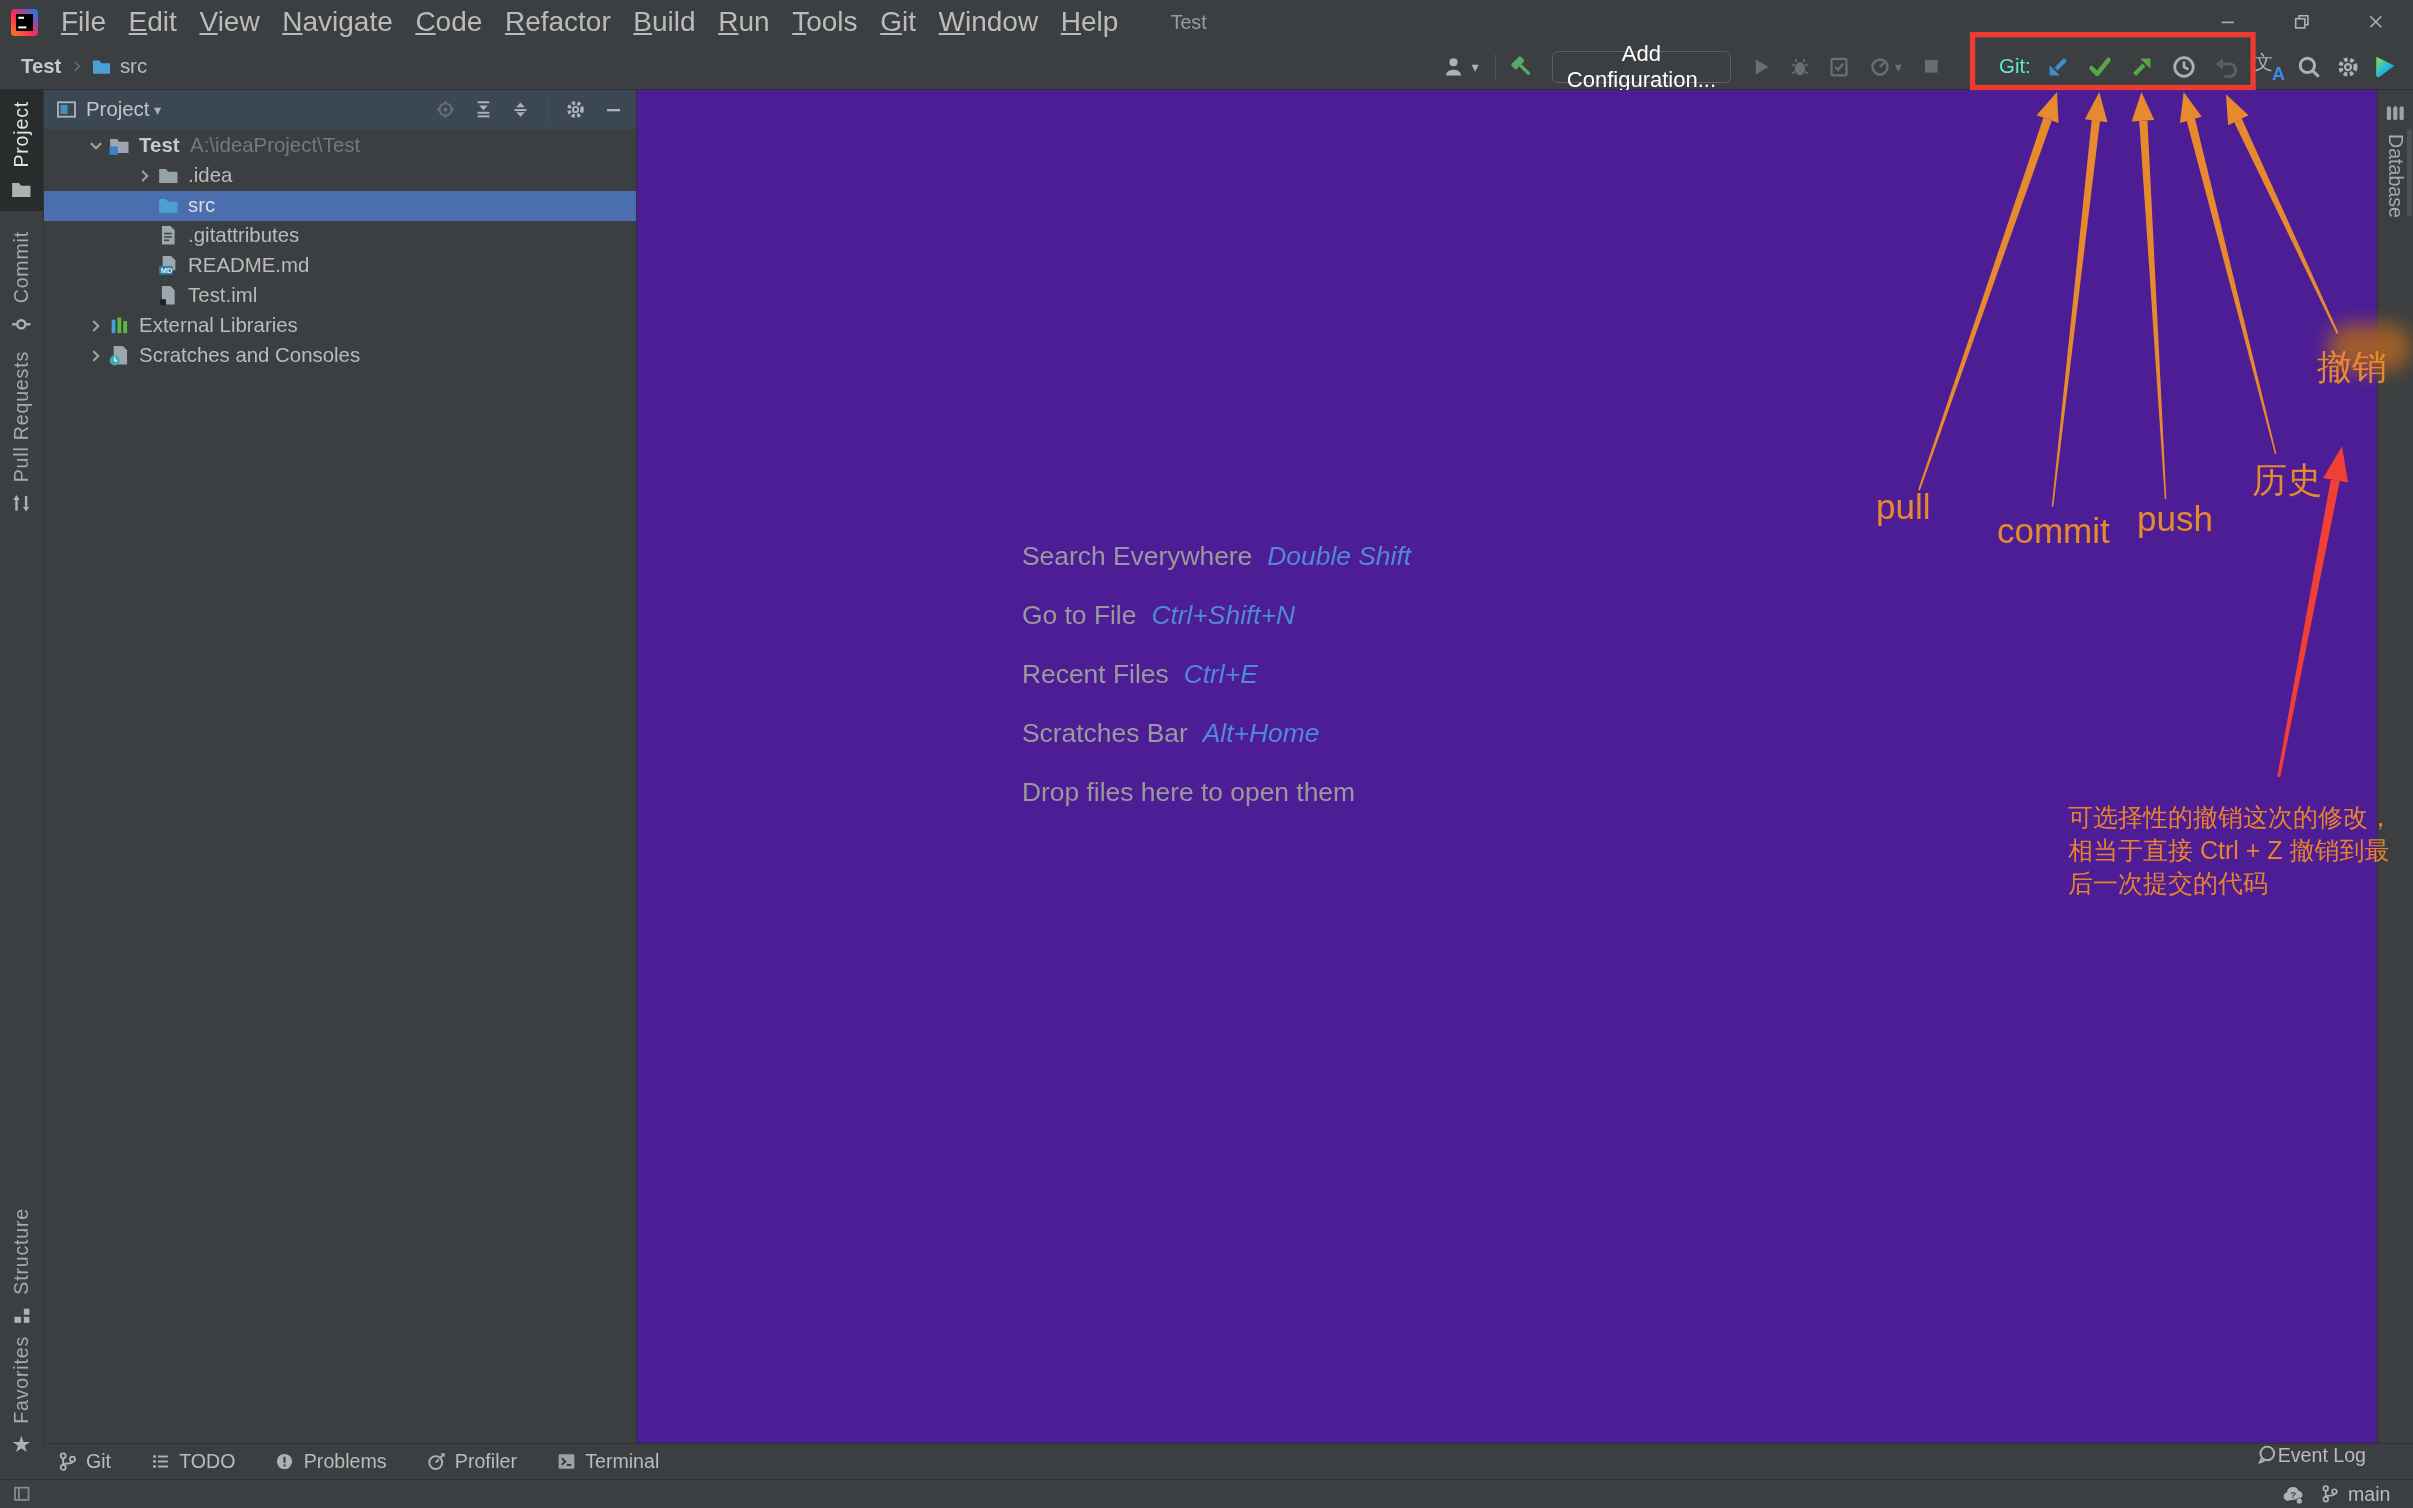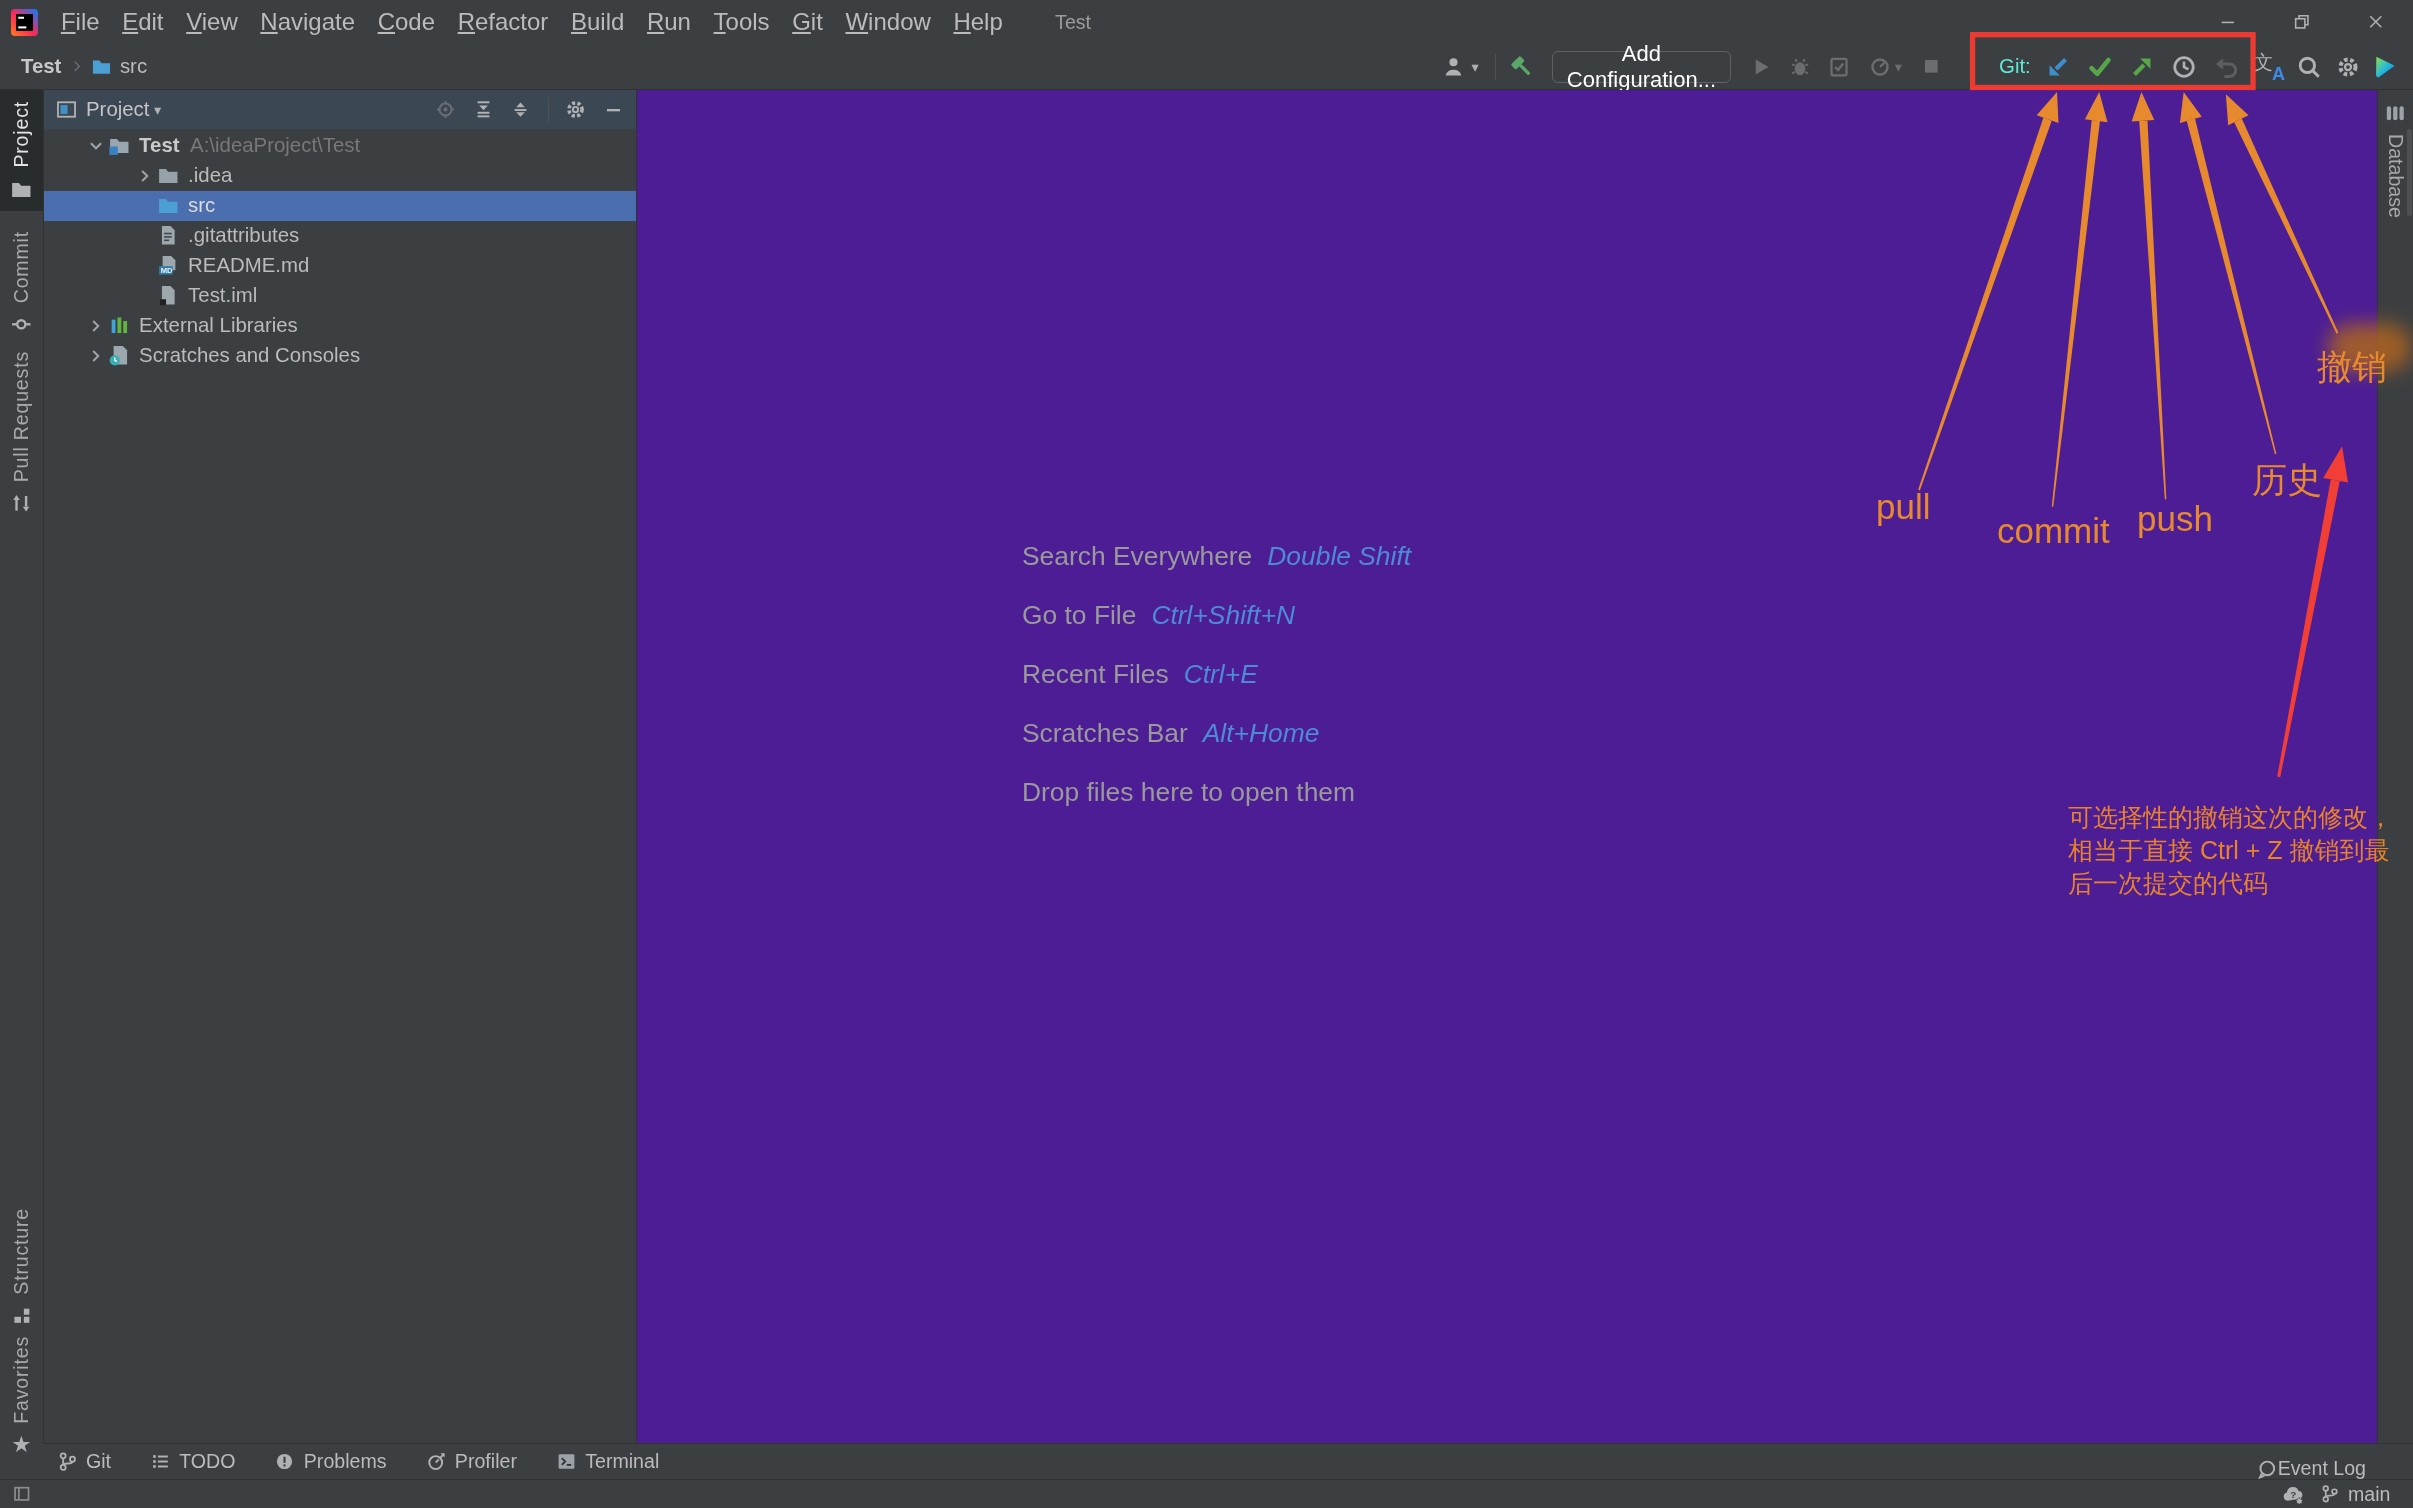--- a/index.html
+++ b/index.html
@@ -3,21 +3,21 @@
 <meta charset="utf-8">
 <style>
   html,body{margin:0;padding:0;background:#1e1e1e;}
   #app{position:relative;width:2413px;height:1508px;background:#3C3F41;overflow:hidden;
        font-family:"Liberation Sans",sans-serif;color:#BBBBBB;-webkit-font-smoothing:antialiased;}
   svg{display:block;}
 
   
   #titlebar{position:absolute;top:0;left:0;right:0;height:44px;display:flex;align-items:center;padding-left:10.6px;background:#3C3F41;}
   .logo{width:27px;height:27px;margin-right:12px;}
-  .mi{display:inline-block;font-size:24px;color:#BBBBBB;padding:0 11.3px;line-height:44px;}
+  .mi{display:inline-block;font-size:28px;color:#BBBBBB;padding:0 11.3px;line-height:44px;}
   .mi::first-letter{text-decoration:underline;}
   #win-title{margin-left:41px;color:#9C9C9C;font-size:19.6px;}
   #win-controls{position:absolute;right:0;top:0;height:44px;display:flex;}
   .wc{width:74px;height:44px;display:flex;align-items:center;justify-content:center;}
 
   
   #navbar{position:absolute;top:44px;left:0;right:0;height:45px;background:#3C3F41;border-bottom:0.8px solid #2e3031;display:flex;align-items:center;}
   #breadcrumbs{display:flex;align-items:center;padding-left:21px;font-size:20.4px;gap:7.5px;}
   .bc-name{font-weight:bold;color:#C8C8C8;}
   .bc-leaf{color:#BBBBBB;}
@@ -64,21 +64,21 @@
   
   #editor{position:absolute;left:637px;top:90px;right:35px;bottom:65px;background:#4c1d95;}
   #shortcuts{position:absolute;left:385px;top:437px;}
   .srow{height:59px;display:flex;align-items:center;font-size:26.4px;color:#9A9A9A;}
   .keys{color:#4E8AD6;margin-left:15px;font-style:italic;}
 
   
   #bottombar{position:absolute;left:43px;right:0;bottom:29px;height:36px;background:#3C3F41;border-top:0.8px solid #323232;
              display:flex;align-items:center;padding-left:13.6px;gap:39px;box-sizing:border-box;}
   .bitem{display:flex;align-items:center;gap:8.3px;font-size:19.6px;color:#BBBBBB;}
-  #eventlog{position:absolute;right:47px;top:0;height:36px;display:flex;align-items:flex-end;gap:1px;font-size:19.6px;color:#BBBBBB;}
+  #eventlog{position:absolute;right:47px;top:0;height:36px;display:flex;align-items:flex-start;gap:1px;font-size:19.6px;color:#BBBBBB;}
 
   
   #statusbar{position:absolute;left:0;right:0;bottom:0;height:29px;background:#3C3F41;border-top:0.8px solid #323232;
              display:flex;align-items:center;padding:0 12px;font-size:19px;color:#BBBBBB;box-sizing:border-box;}
   #status-right{margin-left:auto;display:flex;align-items:center;gap:16.6px;margin-right:10.6px;}
 
   
   .ann{position:absolute;color:#E78A2E;font-size:35px;z-index:55;white-space:nowrap;}
   #ann-note{position:absolute;left:2068px;top:801px;color:#E8832C;font-size:25px;line-height:33px;z-index:55;white-space:nowrap;}
   #blob{position:absolute;left:2328px;top:324px;width:83px;height:47px;background:#A86223;border-radius:22.6px;filter:blur(9.8px);opacity:.9;z-index:54;}

